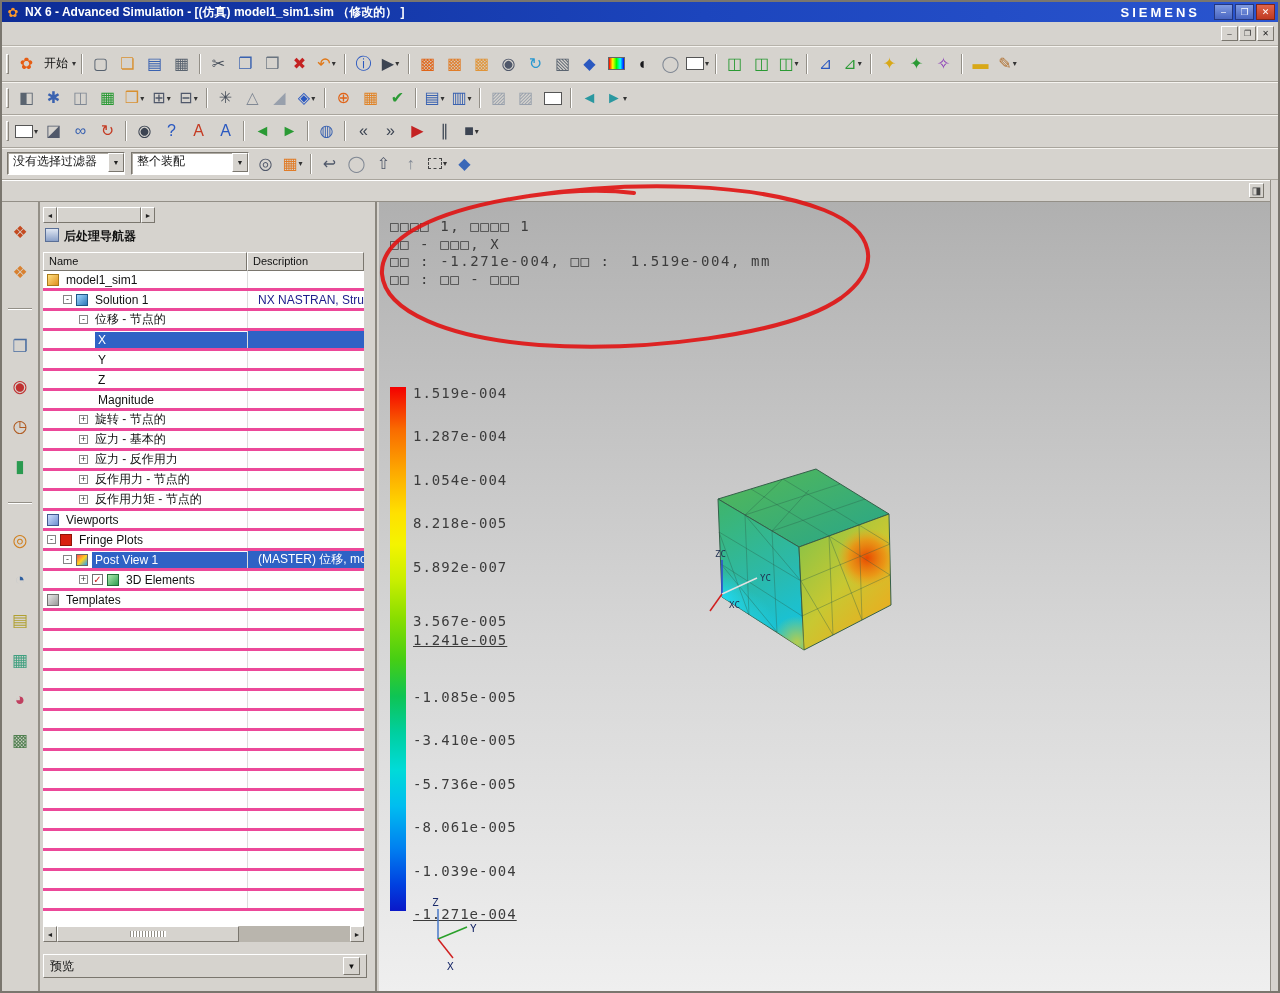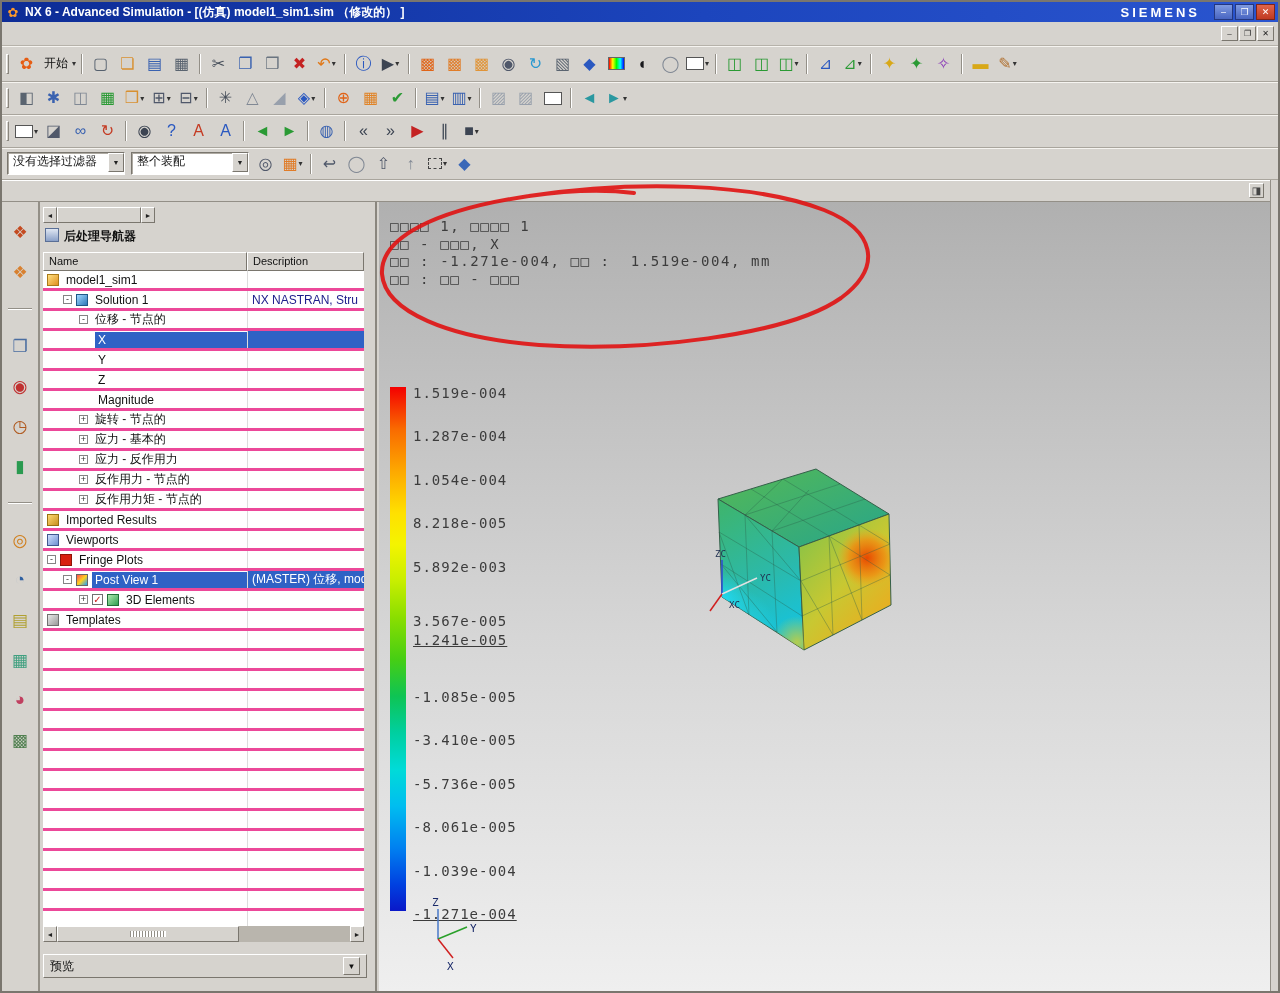--- a/index.html
+++ b/index.html
@@ -74,21 +74,21 @@
   .sthumb { flex:1; background:#d6d3ce; border:1px solid; border-color:#fff #7a766e #7a766e #fff; }
   .nav-head { position:absolute; left:3px; top:26px; right:10px; height:22px; display:flex; font-weight:bold; }
   .nhicon { width:14px; height:14px; margin:0 5px 0 2px; background:linear-gradient(#dfe6f2,#8aa0c8); border:1px solid #5a6f96; }
   .nav-cols { position:absolute; left:3px; top:50px; right:11px; height:19px; display:flex; }
   .colh { background:#d6d3ce; border:1px solid; border-color:#fff #7a766e #7a766e #fff; padding:2px 5px; font-size:11px; }
   .colh.c-name { width:204px; }
   .colh.c-desc { flex:1; }
   .tree { position:absolute; left:3px; top:69px; right:11px; bottom:65px; background:#fff; overflow:hidden; }
   .trow { display:flex; height:20px; border-bottom:3px solid #ec4899; }
   .tcell-name { width:204px; display:flex; align-items:center; overflow:hidden; white-space:nowrap; }
-  .tcell-desc { flex:1; border-left:1px solid #dcdcdc; display:flex; align-items:center; padding-left:4px;
+  .tcell-desc { flex:1; border-left:1px solid #dcdcdc; display:flex; align-items:center; padding-left:10px;
     overflow:hidden; white-space:nowrap;text-align:center; }
   .exp { width:9px; height:9px; border:1px solid #848484; background:#fff; font-size:9px; line-height:7px;
     text-align:center; margin-right:4px; flex:none; color:#333; }
   .cbx { width:11px; height:11px; border:1px solid #707070; background:#fff; color:#cc2020; font-size:10px;
     line-height:9px; text-align:center; margin-right:4px; flex:none; }
   .ticon { width:12px; height:12px; margin-right:4px; flex:none; }
   .lbl { padding:1px 3px; flex:1; white-space:nowrap; overflow:hidden; }
   .trow.sel .lbl { background:#2f62c5; color:#fff; }
   .trow.sel .tcell-desc { background:#2f62c5; color:#fff; }
   .navy { color:#20208c; }
@@ -566,27 +566,20 @@
         </div>
         <div class="trow">
           <div class="tcell-name" style="padding-left: 36px;">
             <span class="exp">+</span>
             <span class="lbl">反作用力矩 - 节点的</span>
           </div>
           <div class="tcell-desc"></div>
         </div>
         <div class="trow">
           <div class="tcell-name" style="padding-left: 4px;">
-            <span class="ticon i-imported"></span>
-            <span class="lbl">Imported Results</span>
-          </div>
-          <div class="tcell-desc"></div>
-        </div>
-        <div class="trow">
-          <div class="tcell-name" style="padding-left: 4px;">
             <span class="ticon i-viewports"></span>
             <span class="lbl">Viewports</span>
           </div>
           <div class="tcell-desc"></div>
         </div>
         <div class="trow">
           <div class="tcell-name" style="padding-left: 4px;">
             <span class="exp">-</span>
             <span class="ticon i-fringe"></span>
             <span class="lbl">Fringe Plots</span>
@@ -697,21 +690,21 @@
         <div class="hline">□□ - □□□, X</div>
         <div class="hline">□□ : -1.271e-004, □□ :  1.519e-004, mm</div>
         <div class="hline">□□ : □□ - □□□</div>
       </div>
     <div class="legendbar"></div>
     <div id="legend-labels">
         <div class="legend-label" style="top: 183px;">1.519e-004</div>
         <div class="legend-label" style="top: 226.42px;">1.287e-004</div>
         <div class="legend-label" style="top: 269.84px;">1.054e-004</div>
         <div class="legend-label" style="top: 313.26px;">8.218e-005</div>
-        <div class="legend-label" style="top: 356.68px;">5.892e-003</div>
+        <div class="legend-label" style="top: 356.68px;">5.892e-007</div>
         <div class="legend-label" style="top: 411px;">3.567e-005</div>
         <div class="legend-label" style="top: 430px; text-decoration: underline;">1.241e-005</div>
         <div class="legend-label" style="top: 486.94px;">-1.085e-005</div>
         <div class="legend-label" style="top: 530.36px;">-3.410e-005</div>
         <div class="legend-label" style="top: 573.78px;">-5.736e-005</div>
         <div class="legend-label" style="top: 617.2px;">-8.061e-005</div>
         <div class="legend-label" style="top: 660.62px;">-1.039e-004</div>
         <div class="legend-label" style="top: 704.04px; text-decoration: underline;">-1.271e-004</div>
       </div>
 

